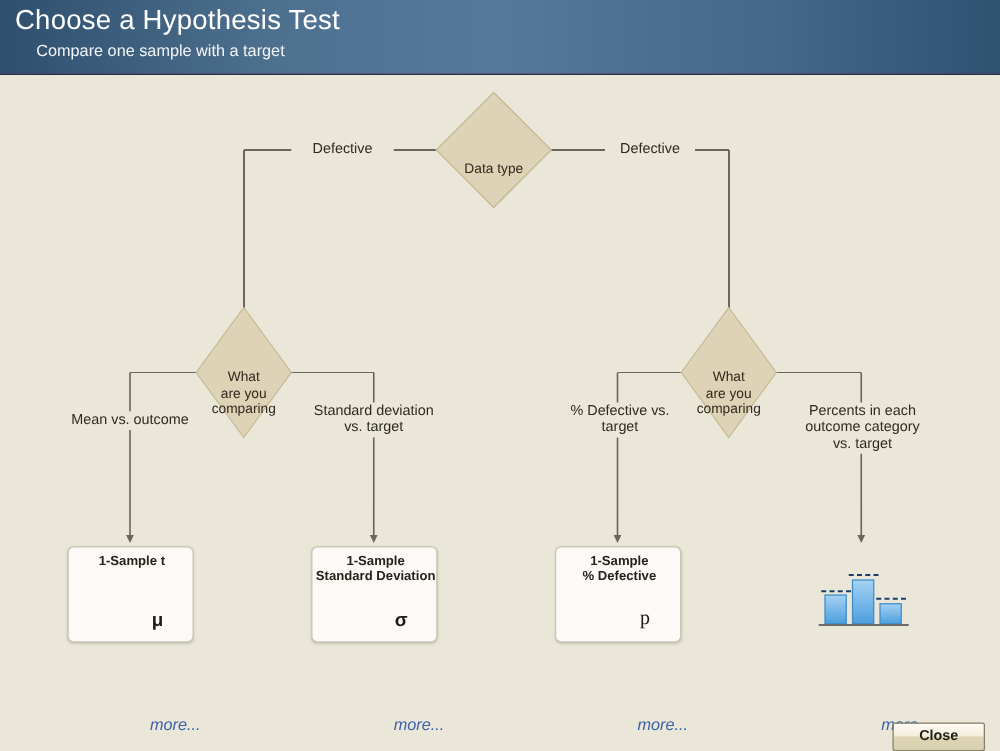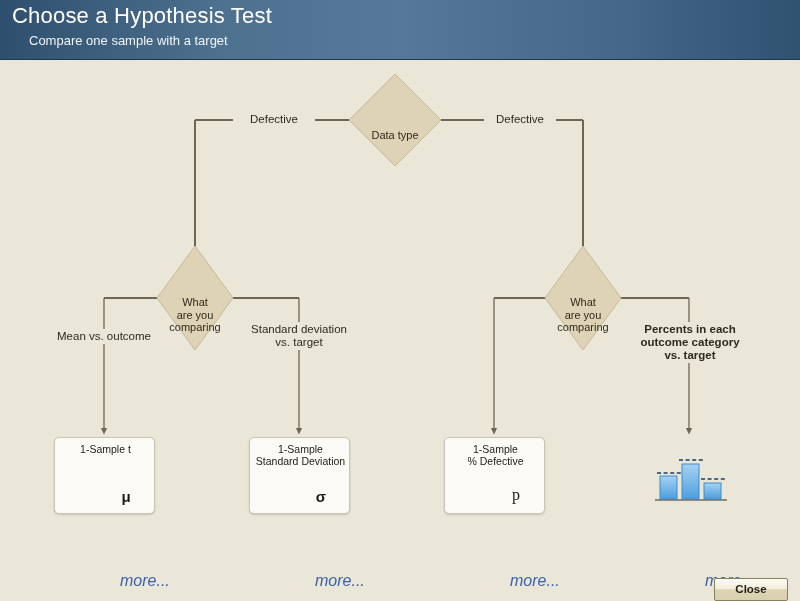--- a/index.html
+++ b/index.html
@@ -101,24 +101,25 @@
   .card-title {
     position: absolute;
     left: 2px;
     top: 5px;
     width: 97px;
     text-align: center;
     font-size: 10.5px;
     line-height: 12px;
     color: #26231a;
     white-space: pre-line;
+    font-weight: bold;
   }
   .more-link {
     position: absolute;
-    font-size: 16px;
+    font-size: 13px;
     font-style: italic;
     color: #3b62a8;
     text-decoration: none;
     white-space: nowrap;
   }
 
   
   .btn {
     position: absolute;
     width: 74px;
@@ -241,21 +242,23 @@
     <div class="diamond-text" style="left:543px; top:220px; width:80px;">What
 are you
 comparing</div>
 
     <div class="node-label" style="left:233px; top:52px; width:82px;">Defective</div>
     <div class="node-label" style="left:484px; top:52px; width:72px;">Defective</div>
 
     <div class="node-label" style="left:46px; top:269px; width:116px;">Mean vs. outcome</div>
     <div class="node-label" style="left:241px; top:262px; width:116px;">Standard deviation
 vs. target</div>
-    <div class="node-label" style="left:632px; top:262px; width:116px;font-weight:bold;">Percents in each
+    <div class="node-label" style="left:440px; top:262px; width:112px;">% Defective vs.
+target</div>
+    <div class="node-label" style="left:632px; top:262px; width:116px;">Percents in each
 outcome category
 vs. target</div>
 
     <div class="card" style="left:54px; top:377px;">
       <div class="card-title">1-Sample t</div>
       <div style="position:absolute; left:60px; top:50px; width:22px; text-align:center; font-size:15px; font-weight:bold; color:#1b1a14;">μ</div>
     </div>
     <a class="more-link" href="#" style="left:120px; top:512px;">more...</a>
 
     <div class="card" style="left:249px; top:377px;">

